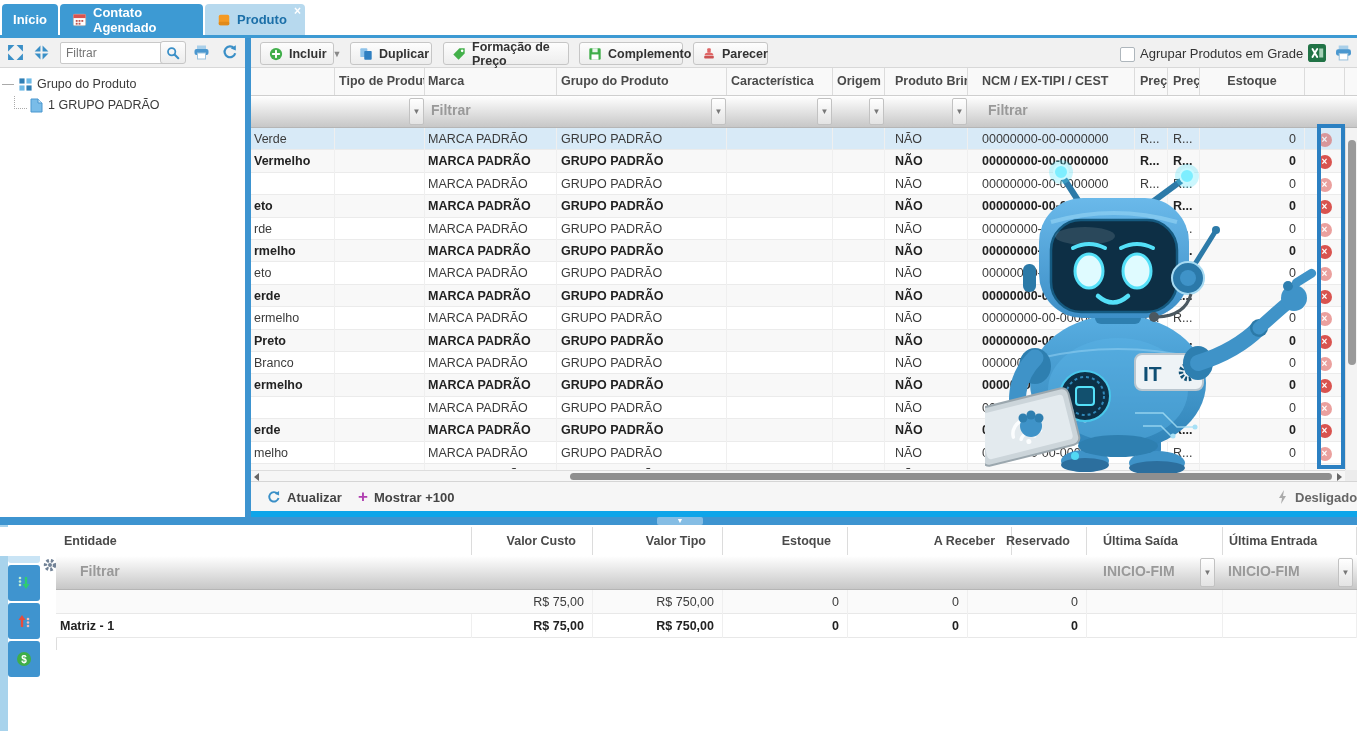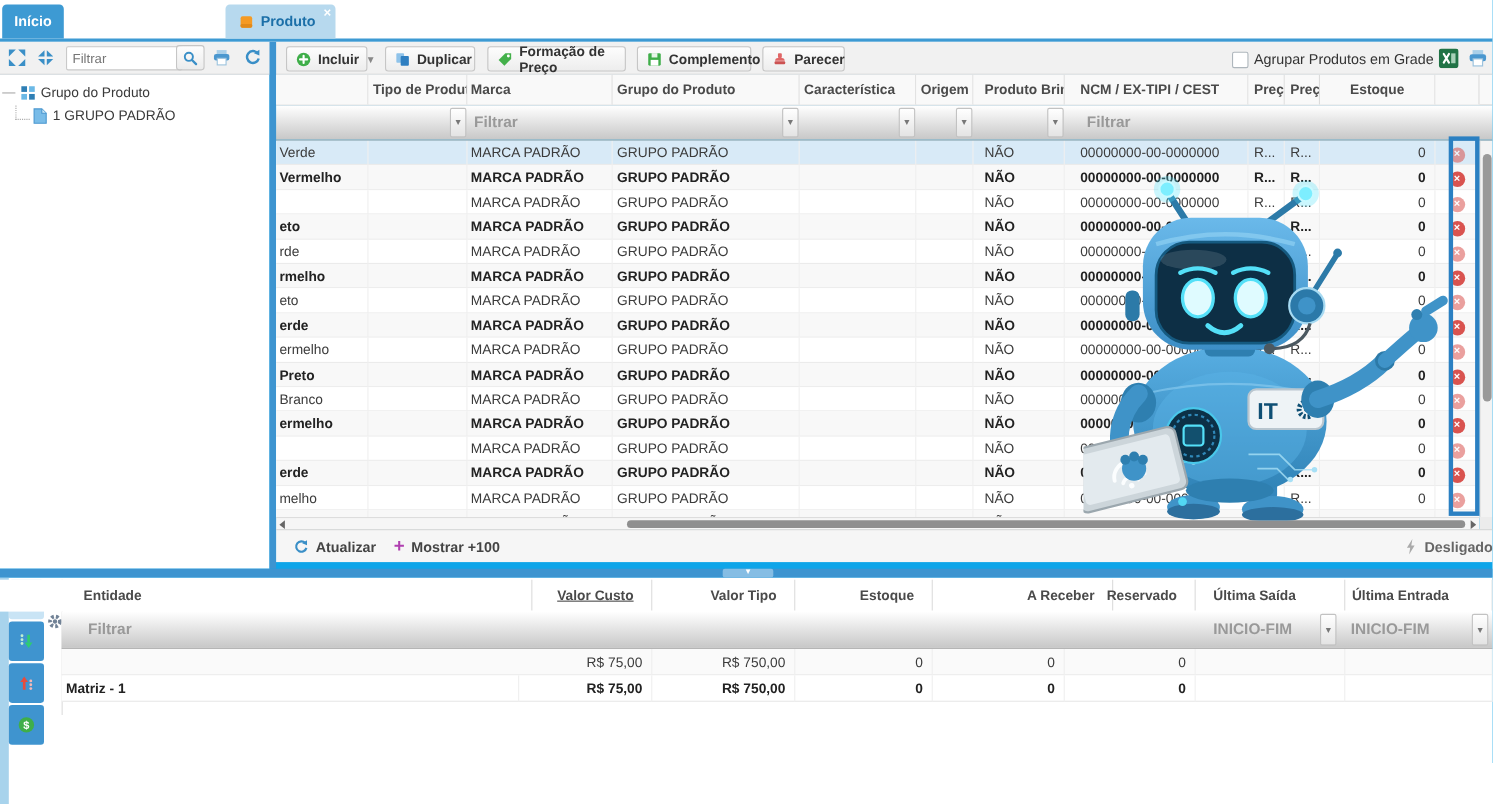--- a/index.html
+++ b/index.html
@@ -81,20 +81,36 @@
 </head>
 <body>
 
 <div id="screen">
 
   <div id="tabbar">
     <div class="underline"></div>
     <div class="tab blue" style="left:2px;width:56px;justify-content:center;">
       <span>Início</span>
     </div>
+    <div class="tab blue" style="left:60px;width:143px;">
+      <span class="ticon">
+        <svg width="15" height="15" viewBox="0 0 16 16">
+            <rect x="1.5" y="2.5" width="13" height="12" rx="1.5" fill="#fff" stroke="#c0c0c0"></rect>
+            <rect x="1.5" y="2.5" width="13" height="4" fill="#d9534f"></rect>
+            <g fill="#c0554f">
+              <rect x="4" y="8.5" width="2" height="2"></rect>
+              <rect x="7" y="8.5" width="2" height="2"></rect>
+              <rect x="10" y="8.5" width="2" height="2"></rect>
+              <rect x="4" y="11.5" width="2" height="2"></rect>
+              <rect x="7" y="11.5" width="2" height="2"></rect>
+            </g>
+          </svg>
+      </span>
+      <span>Contato Agendado</span>
+    </div>
     <div class="tab lite" style="left:205px;width:100px;">
       <span class="ticon">
         <svg width="14" height="14" viewBox="0 0 16 16">
             <rect x="2" y="2" width="12" height="12" rx="2" fill="#f59a23"></rect>
             <rect x="2" y="10" width="12" height="4" rx="1.5" fill="#e18a1a"></rect>
           </svg>
       </span>
       <span>Produto</span>
       <span class="tab-close">×</span>
     </div>
@@ -661,22 +677,22 @@
     </span>
     <span class="flatico" style="left:42px;top:32px;">
       <svg width="16" height="16" viewBox="0 0 16 16">
           <circle cx="8" cy="8" r="4.5" fill="none" stroke="#718296" stroke-width="3.4" stroke-dasharray="2.4 1.9"></circle>
           <circle cx="8" cy="8" r="2" fill="#718296"></circle>
         </svg>
     </span>
     <div id="btableborder"></div>
 
     <div id="bottom-header">
-        <div class="bhc" style="left: 68px; width: 416px; padding-left: 8px;">Entidade</div>
-        <div class="bhc ar" style="left: 472px; width: 121px; padding-left: 0px; text-decoration: underline;">Valor Custo</div>
+        <div class="bhc" style="left: 56px; width: 416px; padding-left: 8px;">Entidade</div>
+        <div class="bhc ar" style="left: 472px; width: 121px; padding-left: 0px;">Valor Custo</div>
         <div class="bhc ar" style="left: 593px; width: 130px; padding-left: 0px;">Valor Tipo</div>
         <div class="bhc ar" style="left: 723px; width: 125px; padding-left: 0px;">Estoque</div>
         <div class="bhc ar" style="left: 892px; width: 120px; padding-left: 0px;">A Receber</div>
         <div class="bhc ar" style="left: 968px; width: 119px; padding-left: 0px;">Reservado</div>
         <div class="bhc" style="left: 1087px; width: 136px; padding-left: 16px;">Última Saída</div>
         <div class="bhc" style="left: 1223px; width: 134px; padding-left: 6px;">Última Entrada</div>
       </div>
 
     <div id="bottom-filter">
       <span class="filtlabel" style="left:24px;top:7px;">Filtrar</span>

